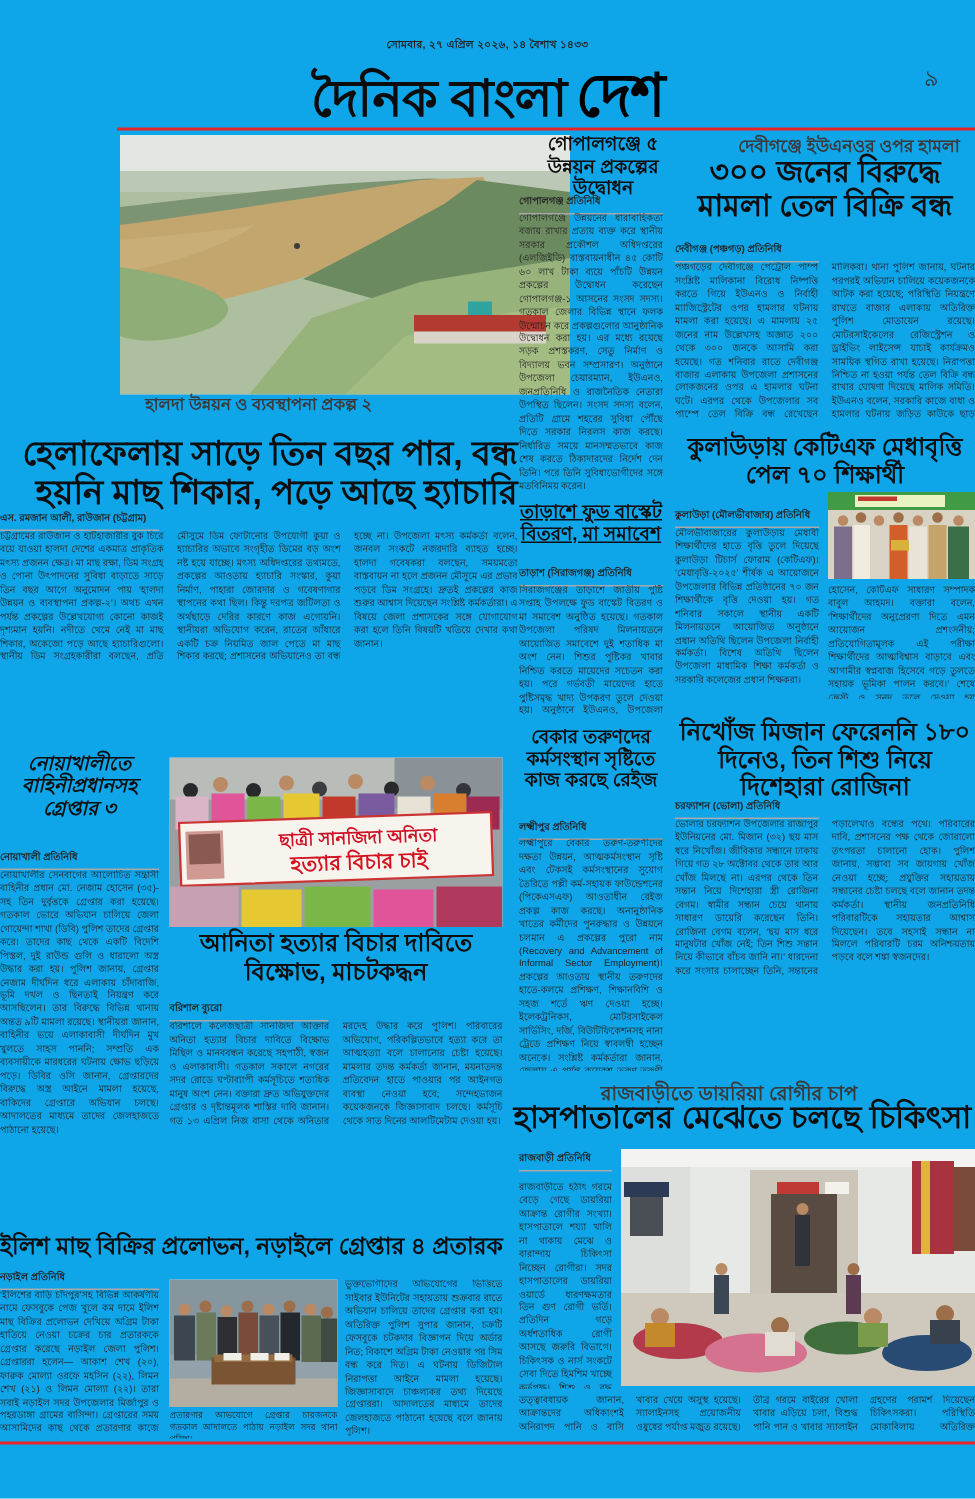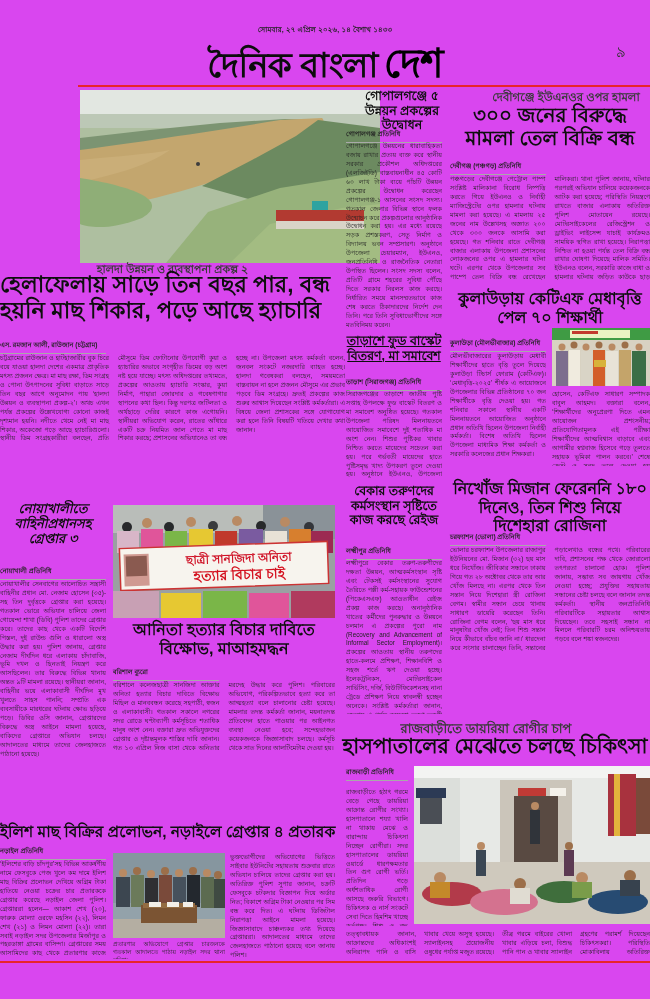--- a/index.html
+++ b/index.html
@@ -1,17 +1,17 @@
 <!DOCTYPE html>
 <html lang="bn"><head>
 <meta charset="utf-8">
 <style>
   html,body{margin:0;padding:0;background:#e9e9e9;}
   *{box-sizing:border-box;}
-  #page{position:relative;width:650px;height:999px;background:#d946ef;margin:0 auto;
+  #page{position:relative;width:650px;height:999px;background:#0ea5e9;margin:0 auto;
         font-family:"Liberation Sans",sans-serif;color:#1c1c1c;overflow:hidden;}
   .abs{position:absolute;}
   .dateline{width:650px;text-align:center;font-size:7px;font-weight:bold;color:#222;letter-spacing:.2px;}
   .masthead{width:650px;text-align:center;white-space:nowrap;}
   .masthead .mname{font-size:34px;font-weight:800;color:#0c0c0c;letter-spacing:-.5px;}
   .masthead .mlogo{font-size:40px;font-weight:900;color:#000;letter-spacing:-1px;margin-left:6px;}
   .pagenum{font-size:15px;color:#333;}
   .rule-red{background:#e8242b;height:2px;}
   .kicker{font-weight:bold;color:#3a3a3a;text-align:center;}
   .headline{font-weight:800;color:#0e0e0e;line-height:1.16;}
@@ -50,21 +50,21 @@
         <path d="M300,38 L238,30 216,46 172,70 122,96 172,110 232,96 300,86 Z" fill="#6c8a60"></path>
         <path d="M86,173 L128,122 200,98 300,82 300,173 Z" fill="#97b27b"></path>
         <path d="M150,173 L190,134 262,118 300,114 300,173 Z" fill="#a3bc82"></path>
         <rect x="196" y="120" width="88" height="13" fill="#b23a31"></rect>
         <rect x="196" y="131" width="88" height="8" fill="#d9d4c8"></rect>
         <rect x="232" y="111" width="16" height="9" fill="#2fa3a0"></rect>
         <circle cx="118" cy="74" r="2" fill="#3d3d3d"></circle>
       </svg>
     </div>
     <div class="abs kicker" style="top:261px;left:0;width:345px;font-size:11px;">হালদা উন্নয়ন ও ব্যবস্থাপনা প্রকল্প ২</div>
-    <div class="abs headline" style="top:272px;left:0;width:345px;font-size:22.5px;">হেলাফেলায় সাড়ে তিন বছর পার, বন্ধ হয়নি মাছ শিকার, পড়ে আছে হ্যাচারি</div>
+    <div class="abs headline" style="top:290px;left:0;width:345px;font-size:22.5px;text-align:right;">হেলাফেলায় সাড়ে তিন বছর পার, বন্ধ হয়নি মাছ শিকার, পড়ে আছে হ্যাচারি</div>
     <div class="abs byline" style="top:340px;left:0;width:106px;">এস. রমজান আলী, রাউজান (চট্টগ্রাম)</div>
     <div class="abs body-text cols3" style="top:354px;left:0;width:345px;height:144px;">চট্টগ্রামের রাউজান ও হাটহাজারীর বুক চিরে বয়ে যাওয়া হালদা দেশের একমাত্র প্রাকৃতিক মৎস্য প্রজনন ক্ষেত্র। মা মাছ রক্ষা, ডিম সংগ্রহ ও পোনা উৎপাদনের সুবিধা বাড়াতে সাড়ে তিন বছর আগে অনুমোদন পায় ‘হালদা উন্নয়ন ও ব্যবস্থাপনা প্রকল্প-২’। অথচ এখন পর্যন্ত প্রকল্পের উল্লেখযোগ্য কোনো কাজই দৃশ্যমান হয়নি। নদীতে থেমে নেই মা মাছ শিকার, অকেজো পড়ে আছে হ্যাচারিগুলো। স্থানীয় ডিম সংগ্রহকারীরা বলছেন, প্রতি মৌসুমে ডিম ফোটানোর উপযোগী কুয়া ও হ্যাচারির অভাবে সংগৃহীত ডিমের বড় অংশ নষ্ট হয়ে যাচ্ছে। মৎস্য অধিদপ্তরের তথ্যমতে, প্রকল্পের আওতায় হ্যাচারি সংস্কার, কুয়া নির্মাণ, পাহারা জোরদার ও গবেষণাগার স্থাপনের কথা ছিল। কিন্তু দরপত্র জটিলতা ও অর্থছাড়ে দেরির কারণে কাজ এগোয়নি। স্থানীয়রা অভিযোগ করেন, রাতের আঁধারে একটি চক্র নিয়মিত জাল পেতে মা মাছ শিকার করছে; প্রশাসনের অভিযানেও তা বন্ধ হচ্ছে না। উপজেলা মৎস্য কর্মকর্তা বলেন, জনবল সংকটে নজরদারি ব্যাহত হচ্ছে। হালদা গবেষকরা বলছেন, সময়মতো বাস্তবায়ন না হলে প্রজনন মৌসুমে এর প্রভাব পড়বে ডিম সংগ্রহে। দ্রুতই প্রকল্পের কাজ শুরুর আশ্বাস দিয়েছেন সংশ্লিষ্ট কর্মকর্তারা। এ বিষয়ে জেলা প্রশাসকের সঙ্গে যোগাযোগ করা হলে তিনি বিষয়টি খতিয়ে দেখার কথা জানান।</div>
   </div>
 
   <div>
     <div class="abs headline hl-c" style="top:501px;left:0;width:106px;font-size:13px;font-style:italic;">নোয়াখালীতে বাহিনীপ্রধানসহ গ্রেপ্তার ৩</div>
     <div class="abs byline" style="top:566px;left:0;width:106px;">নোয়াখালী প্রতিনিধি</div>
     <div class="abs body-text" style="top:580px;left:0;width:106px;height:242px;">নোয়াখালীর সেনবাগের আলোচিত সন্ত্রাসী বাহিনীর প্রধান মো. নেজাম হোসেন (৩৫)-সহ তিন দুর্বৃত্তকে গ্রেপ্তার করা হয়েছে। গতকাল ভোরে অভিযান চালিয়ে জেলা গোয়েন্দা শাখা (ডিবি) পুলিশ তাদের গ্রেপ্তার করে। তাদের কাছ থেকে একটি বিদেশি পিস্তল, দুই রাউন্ড গুলি ও ধারালো অস্ত্র উদ্ধার করা হয়। পুলিশ জানায়, গ্রেপ্তার নেজাম দীর্ঘদিন ধরে এলাকায় চাঁদাবাজি, ভূমি দখল ও ছিনতাই নিয়ন্ত্রণ করে আসছিলেন। তার বিরুদ্ধে বিভিন্ন থানায় অন্তত ৯টি মামলা রয়েছে। স্থানীয়রা জানান, বাহিনীর ভয়ে এলাকাবাসী দীর্ঘদিন মুখ খুলতে সাহস পাননি; সম্প্রতি এক ব্যবসায়ীকে মারধরের ঘটনায় ক্ষোভ ছড়িয়ে পড়ে। ডিবির ওসি জানান, গ্রেপ্তারদের বিরুদ্ধে অস্ত্র আইনে মামলা হয়েছে, বাকিদের গ্রেপ্তারে অভিযান চলছে। আদালতের মাধ্যমে তাদের জেলহাজতে পাঠানো হয়েছে।</div>
   </div>
 
@@ -99,21 +99,21 @@
           <text x="126" y="58" font-size="12" font-weight="bold" fill="#cf1126" text-anchor="middle">ছাত্রী সানজিদা অনিতা</text>
           <text x="126" y="75" font-size="14" font-weight="bold" fill="#d41220" text-anchor="middle">হত্যার বিচার চাই</text>
         </g>
         <rect x="0" y="86" width="46" height="27" fill="#c8a0b4"></rect>
           <rect x="48" y="88" width="40" height="25" fill="#e6c832"></rect>
         <rect x="90" y="86" width="44" height="27" fill="#7ab648"></rect>
           <rect x="136" y="88" width="40" height="25" fill="#e0559a"></rect>
         <rect x="178" y="86" width="44" height="27" fill="#b03a5e"></rect>
       </svg>
     </div>
-    <div class="abs headline hl-c" style="top:621px;left:113px;width:222px;font-size:16px;">আনিতা হত্যার বিচার দাবিতে বিক্ষোভ, মাআহমদ্ধন</div>
+    <div class="abs headline hl-c" style="top:621px;left:113px;width:222px;font-size:16px;">আনিতা হত্যার বিচার দাবিতে বিক্ষোভ, মাচটকদ্ধন</div>
     <div class="abs byline" style="top:667px;left:113px;width:106px;">বরিশাল ব্যুরো</div>
     <div class="abs body-text cols2" style="top:681px;left:113px;width:222px;height:138px;">বরিশালে কলেজছাত্রী সানজিদা আক্তার অনিতা হত্যার বিচার দাবিতে বিক্ষোভ মিছিল ও মানববন্ধন করেছে সহপাঠী, স্বজন ও এলাকাবাসী। গতকাল সকালে নগরের সদর রোডে ঘণ্টাব্যাপী কর্মসূচিতে শতাধিক মানুষ অংশ নেন। বক্তারা দ্রুত অভিযুক্তদের গ্রেপ্তার ও দৃষ্টান্তমূলক শাস্তির দাবি জানান। গত ১৩ এপ্রিল নিজ বাসা থেকে অনিতার মরদেহ উদ্ধার করে পুলিশ। পরিবারের অভিযোগ, পরিকল্পিতভাবে হত্যা করে তা আত্মহত্যা বলে চালানোর চেষ্টা হয়েছে। মামলার তদন্ত কর্মকর্তা জানান, ময়নাতদন্ত প্রতিবেদন হাতে পাওয়ার পর আইনগত ব্যবস্থা নেওয়া হবে; সন্দেহভাজন কয়েকজনকে জিজ্ঞাসাবাদ চলছে। কর্মসূচি থেকে সাত দিনের আলটিমেটাম দেওয়া হয়।</div>
   </div>
 
   <div>
     <div class="abs headline" style="top:823px;left:0;width:345px;font-size:15.5px;">ইলিশ মাছ বিক্রির প্রলোভন, নড়াইলে গ্রেপ্তার ৪ প্রতারক</div>
     <div class="abs byline" style="top:846px;left:0;width:106px;">নড়াইল প্রতিনিধি</div>
     <div class="abs body-text" style="top:860px;left:0;width:106px;height:97px;">‘ইলিশের বাড়ি চাঁদপুর’সহ বিভিন্ন আকর্ষণীয় নামে ফেসবুকে পেজ খুলে কম দামে ইলিশ মাছ বিক্রির প্রলোভন দেখিয়ে অগ্রিম টাকা হাতিয়ে নেওয়া চক্রের চার প্রতারককে গ্রেপ্তার করেছে নড়াইল জেলা পুলিশ। গ্রেপ্তাররা হলেন— আকাশ শেখ (২০), ফারুক মোল্যা ওরফে মহসিন (২২), লিমন শেখ (২১) ও লিমন মোল্যা (২২)। তারা সবাই নড়াইল সদর উপজেলার মির্জাপুর ও পহরডাঙ্গা গ্রামের বাসিন্দা। গ্রেপ্তারের সময় আসামিদের কাছ থেকে প্রতারণার কাজে ব্যবহৃত ৫টি মোবাইল ফোন ও ১৩টি সিম কার্ড জব্দ করা হয়।</div>
     <div class="abs photo" style="top:853px;left:113px;width:112px;height:85px;">
       <svg viewBox="0 0 112 85" preserveAspectRatio="none">

